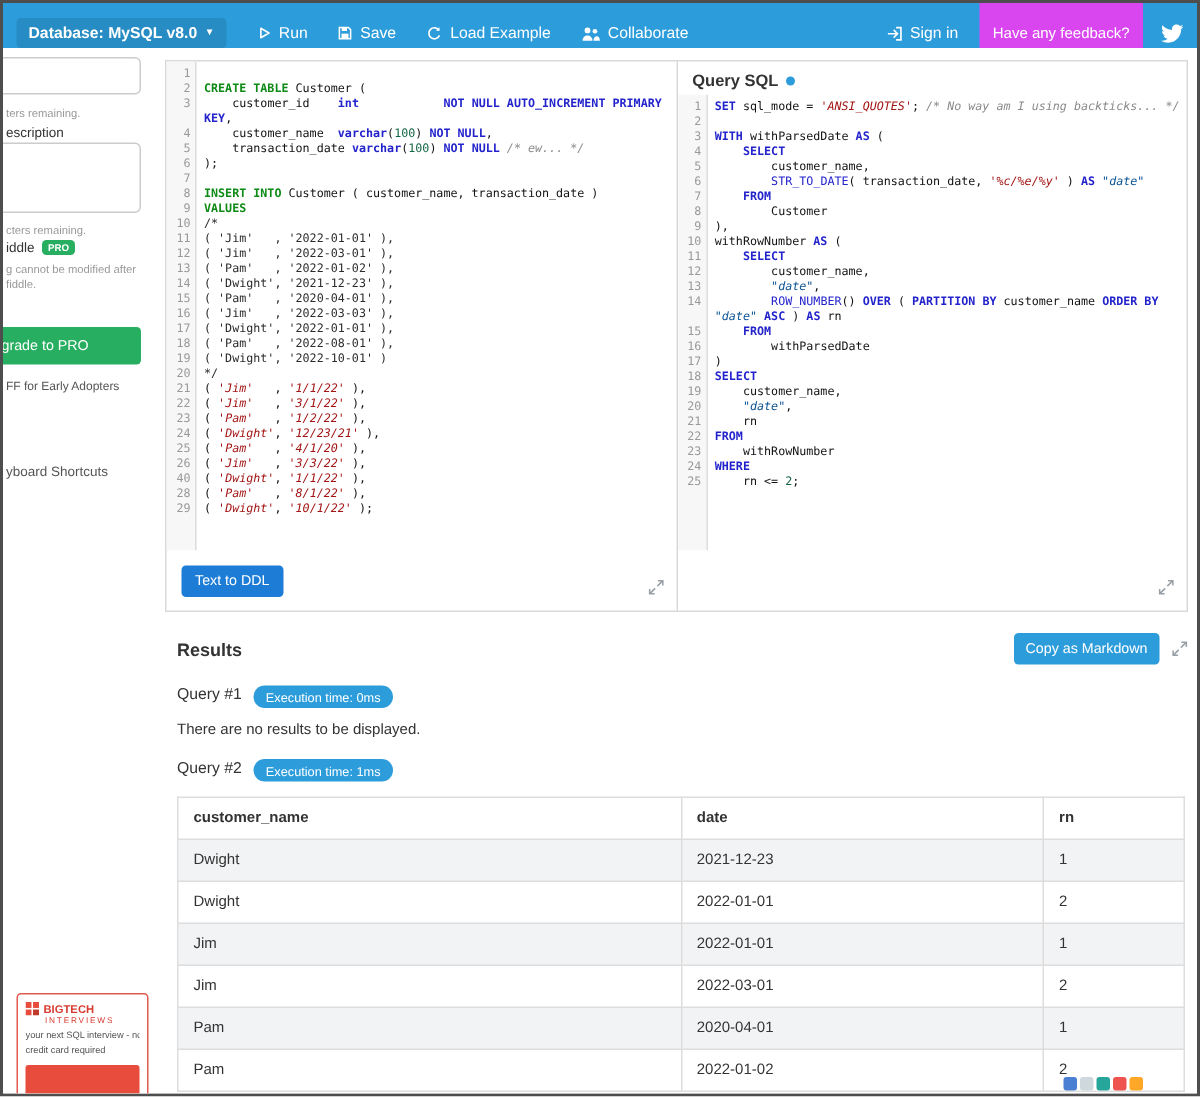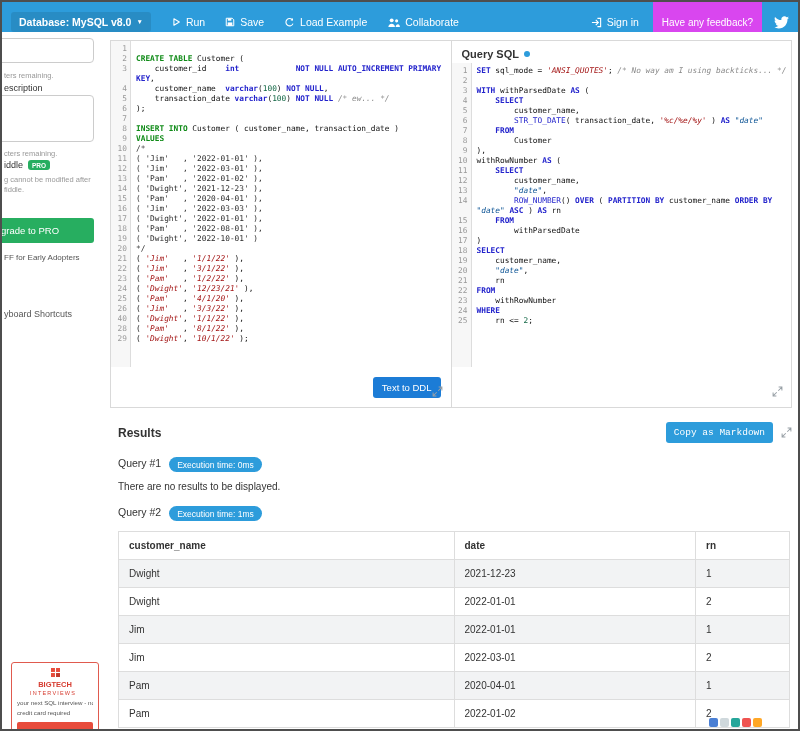--- a/index.html
+++ b/index.html
@@ -23,21 +23,21 @@
   .sb-small { position: absolute; left: 2px; font-size: 7.5px; color: #999; white-space: nowrap; }
   .sb-label { position: absolute; left: 2px; font-size: 9px; color: #333; white-space: nowrap; }
   .sb-row { position: absolute; left: 2px; display: flex; align-items: center; gap: 5px; }
   .sb-label2 { font-size: 9px; color: #333; }
   .pro-badge { background: #27ae60; color: #fff; font-size: 6.5px; font-weight: bold; border-radius: 3px; padding: 1.5px 4px; }
   .upgrade-btn { position: absolute; left: -48px; width: 140px; height: 25px; background: #27ae60; color: #fff; border: none; border-radius: 3px; font-size: 9.5px; font-family: inherit; cursor: pointer; }
   .sb-promo { position: absolute; left: 2px; font-size: 8px; color: #555; white-space: nowrap; }
   .sb-link { position: absolute; left: 2px; font-size: 9px; color: #555; white-space: nowrap; cursor: pointer; }
 
   .ad { position: absolute; left: 9px; top: 630px; width: 88px; height: 100px; border: 1px solid #e05a4e; border-radius: 3px; background: #fff; padding: 5px 5px 0; overflow: hidden; cursor: pointer; }
-  .brand-row { display: flex; align-items: center; gap: 3px; flex-direction: column; }
+  .brand-row { display: flex; align-items: center; gap: 3px; }
   .brand-top { font-size: 7.5px; font-weight: bold; color: #d63b2f; white-space: nowrap; }
   .brand-bottom { font-size: 5.5px; letter-spacing: 1.2px; color: #d63b2f; margin: 1px 0 0 13px; white-space: nowrap; }
   .ad-line { font-size: 6.2px; color: #555; margin-top: 3px; line-height: 1.4; white-space: nowrap; overflow: hidden; }
   .ad-btn { margin-top: 5px; height: 22px; background: #e74c3c; border-radius: 2px; }
 
   
   .main { position: absolute; top: 30px; left: 106px; right: 0; bottom: 0; background: #fff; }
   .editors { position: absolute; top: 8px; left: 2px; right: 6px; height: 368px; display: flex; border: 1px solid #d9d9d9; background: #fff; }
   .panel { flex: 1; min-width: 0; display: flex; flex-direction: column; position: relative; }
   .panel + .panel { border-left: 1px solid #d9d9d9; }
@@ -51,29 +51,29 @@
   .lc { flex: 1; min-width: 0; padding-left: 5px; padding-right: 2px; white-space: pre-wrap; word-wrap: break-word; }
   .tok-kw  { color: #2323cc; font-weight: bold; }
   .tok-ddl { color: #0e8a16; font-weight: bold; }
   .tok-fn  { color: #2323cc; }
   .tok-str { color: #a31515; font-style: italic; }
   .tok-num { color: #116644; }
   .tok-id  { color: #0b5394; font-style: italic; }
   .tok-cmt { color: #8a8a8a; font-style: italic; }
   .tok-blk { color: #2b2b2b; }
 
-  .panel-footer { height: 40px; position: relative; display: flex; align-items: center; padding: 0 10px; justify-content: flex-end; }
+  .panel-footer { height: 40px; position: relative; display: flex; align-items: center; padding: 0 10px; }
   .ddl-btn { background: #1c7cd6; color: #fff; border: none; border-radius: 3px; font-size: 9.5px; padding: 5px 9px; font-family: inherit; cursor: pointer; }
   .expand { position: absolute; right: 8px; bottom: 10px; display: flex; cursor: pointer; }
 
   
   .results { position: absolute; top: 384px; left: 2px; right: 6px; color: #333; }
   .results-bar { display: flex; align-items: center; margin-top: 6px; }
   .results-title { font-size: 12px; font-weight: bold; margin-left: 8px; }
-  .results-actions { margin-left: auto; display: flex; align-items: center; gap: 8px; font-family: Liberation Mono, monospace; }
+  .results-actions { margin-left: auto; display: flex; align-items: center; gap: 8px; }
   .copy-btn { background: #2d9cdb; color: #fff; border: none; border-radius: 3px; font-size: 9.5px; padding: 5px 8px; font-family: inherit; cursor: pointer; }
   .rexpand { display: flex; cursor: pointer; }
   .query-head { display: flex; gap: 8px; margin: 14px 0 0 8px; }
   .qlabel { font-size: 10.5px; }
   .badge { background: #2d9cdb; color: #fff; border-radius: 9px; padding: 2.5px 8px; font-size: 8.5px; white-space: nowrap; }
   .empty-msg { margin: 9px 0 0 8px; font-size: 10px; }
   .rtable { width: calc(100% - 10px); margin: 10px 0 0 8px; border-collapse: collapse; font-size: 10px; }
   .rtable th, .rtable td { border: 1px solid #ddd; padding: 8px 10px; text-align: left; }
   .rtable th { font-weight: bold; background: #fff; }
   .rtable tbody tr:nth-child(odd) { background: #f2f3f4; }

